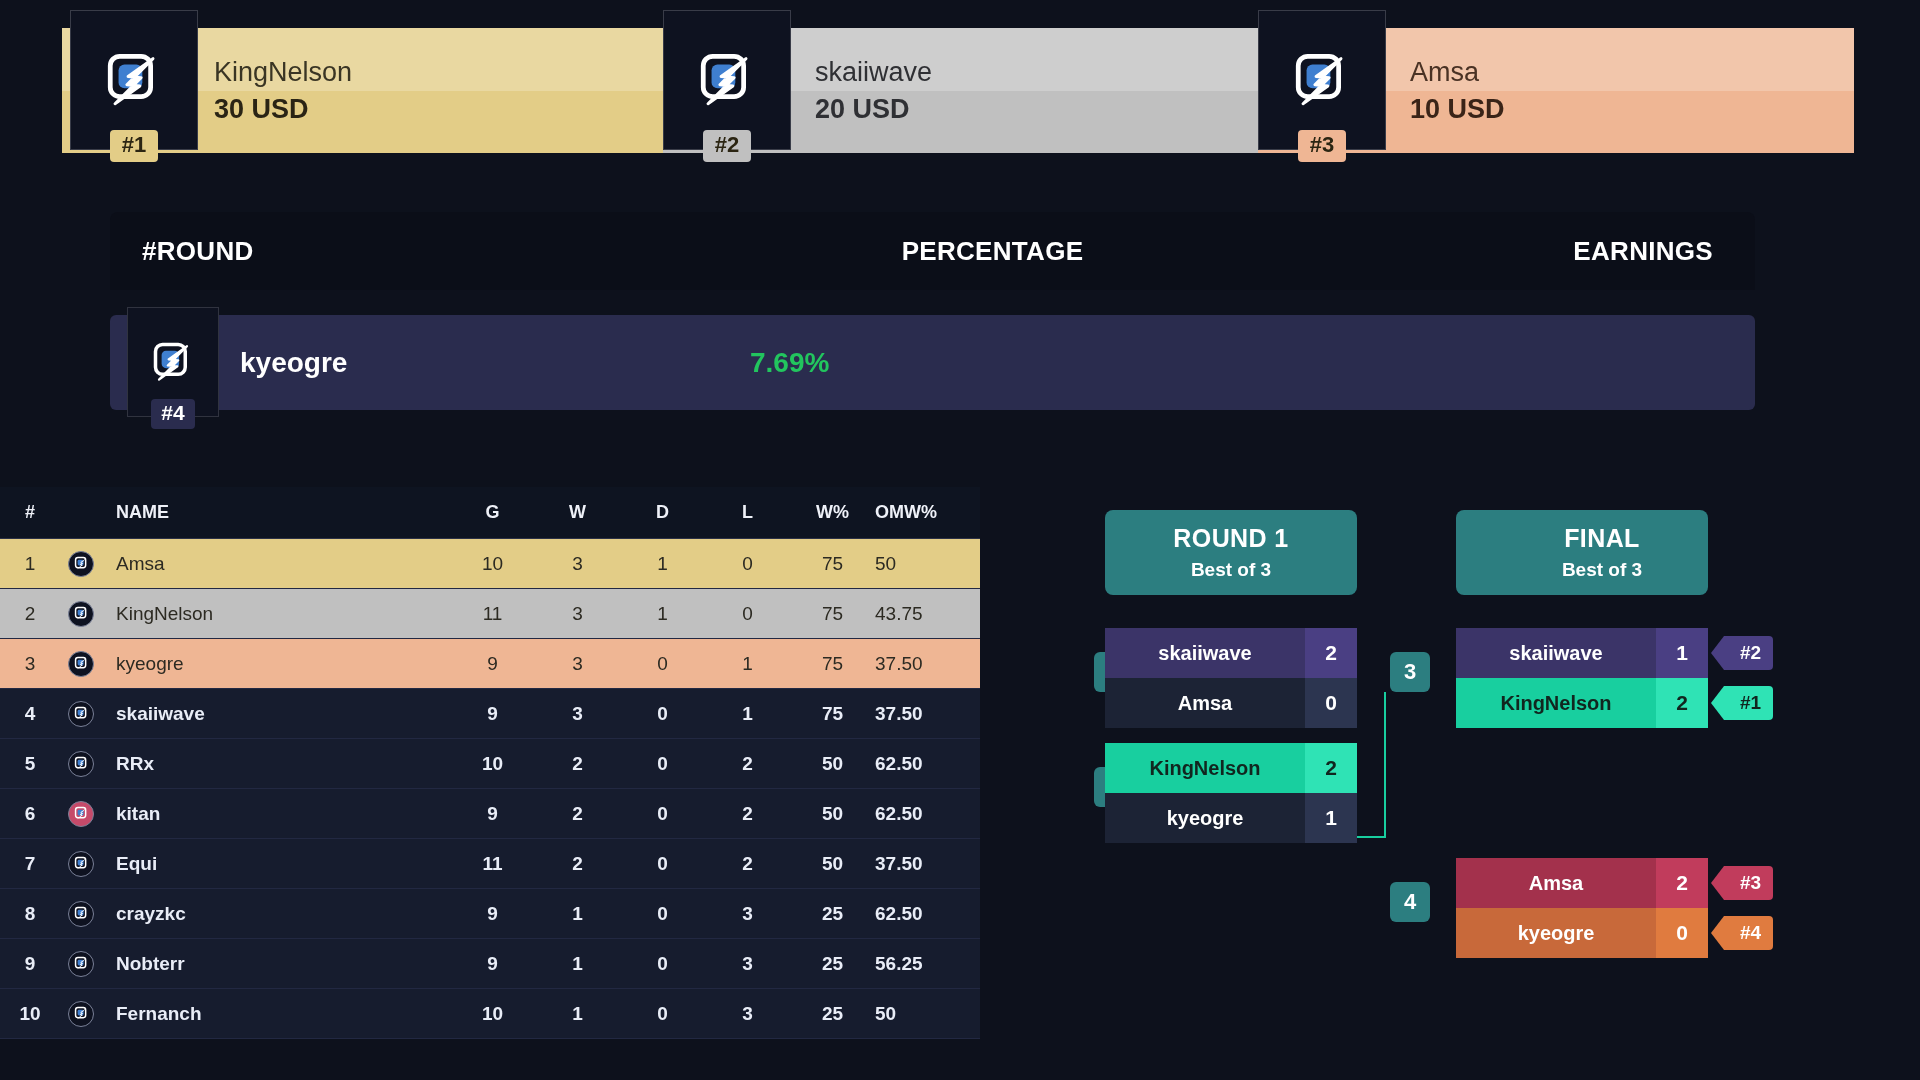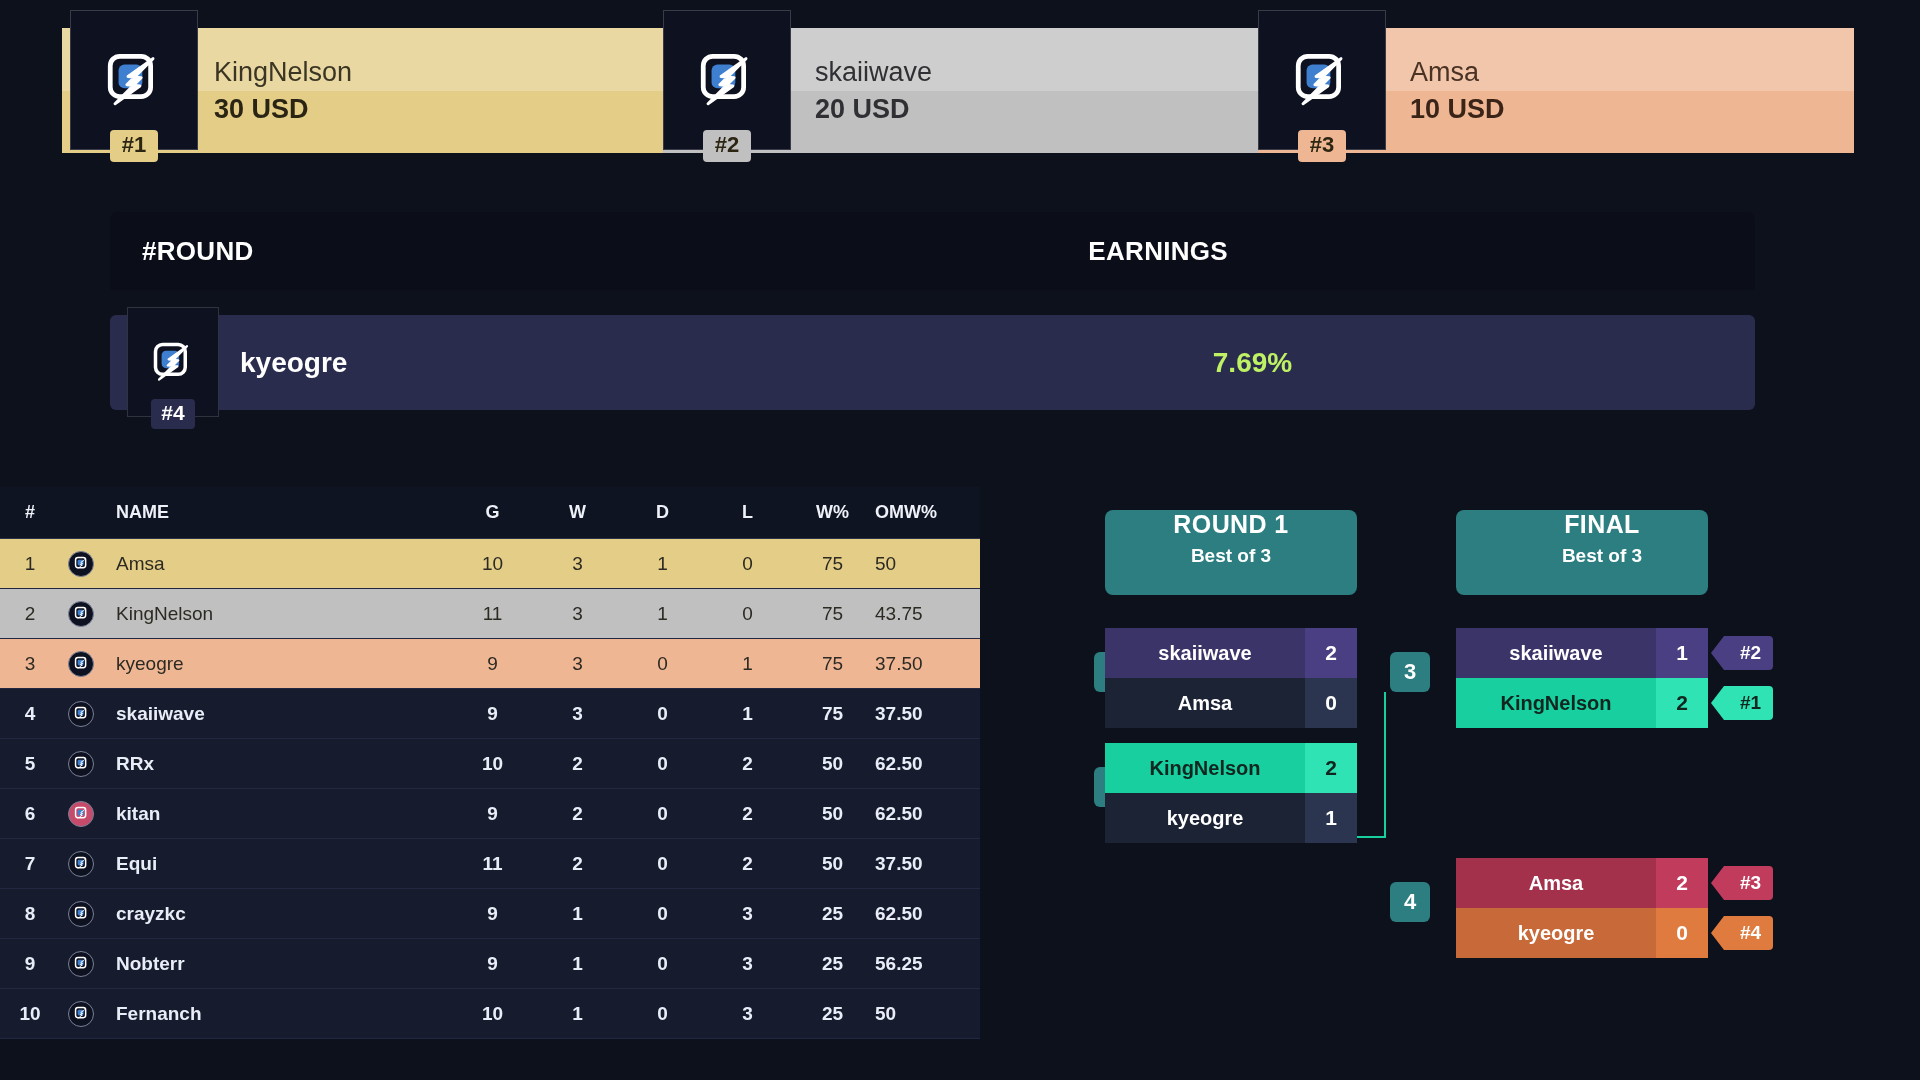--- a/index.html
+++ b/index.html
@@ -49,21 +49,21 @@
   .earn-row { position: absolute; left: 110px; top: 315px; width: 1645px; height: 95px;
               background: #2a2c4e; border-radius: 6px; display: flex; align-items: center; }
   .er-avatar { position: absolute; left: 17px; top: -8px; width: 92px; height: 110px;
                background: #0e1220; border: 1px solid rgba(255,255,255,0.14);
                display: flex; align-items: center; justify-content: center; }
   .er-avatar .logo { width: 56px; height: 56px; }
   .er-rankbadge { position: absolute; left: 50%; transform: translateX(-50%); bottom: -13px;
                   min-width: 44px; padding: 2px 10px 4px; border-radius: 4px; background: #2a2c4e;
                   font-size: 21px; font-weight: bold; color: #ffffff; text-align: center; }
   .er-name { flex: 0 0 640px; padding-left: 130px; font-size: 28px; font-weight: bold; color: #ffffff; }
-  .er-pct { flex: 1; text-align: center; font-size: 28px; font-weight: bold; color: #bef264; }
+  .er-pct { flex: 1; font-size: 28px; font-weight: bold; color: #22c55e; }
   .er-earn { flex: 0 0 520px; text-align: right; padding-right: 42px; font-size: 28px; font-weight: bold; color: #ffffff; }
 
   
   .standings { position: absolute; left: 0px; top: 487px; width: 980px; }
   .st-head { display: flex; align-items: center; height: 52px; background: #0e1421;
              border-bottom: 1px solid #2b3146; }
   .st-head .c { font-size: 18px; font-weight: bold; color: #eef1f8; }
   .st-row { display: flex; align-items: center; height: 50px; border-bottom: 1px solid #222842; }
   .st-row .c { font-size: 19px; color: #e9edf7; }
   .st-row.dark .c { font-weight: bold; }
@@ -78,21 +78,21 @@
   .c-num  { flex: 0 0 85px; text-align: center; }
   .c-last { flex: 0 0 105px; }
   .mini-av { width: 26px; height: 26px; border-radius: 50%; background: #0e1220;
              border: 1px solid #7a8198; display: flex; align-items: center; justify-content: center; overflow: hidden; }
   .mini-av .logo { width: 19px; height: 19px; }
   .mini-av.alt { background: #c64a6a; }
 
   
   .bracket { position: absolute; left: 1100px; top: 510px; width: 820px; height: 570px; }
   .br-header { position: absolute; background: #2c7e80; border-radius: 8px; width: 252px; height: 85px;
-               display: flex; flex-direction: column; align-items: center; color: #fff; }
+               display: flex; flex-direction: column; align-items: center; justify-content: center; color: #fff; }
   .br-header .t1 { font-size: 25px; font-weight: bold; letter-spacing: 0.4px; }
   .br-header .t2 { font-size: 19px; font-weight: bold; margin-top: 6px; }
   .br-h-r1 { left: 5px; top: 0; }
   .br-h-fin { left: 356px; top: 0; padding-left: 40px; }
 
   .match { position: absolute; width: 252px; }
   .mrow { display: flex; height: 50px; align-items: stretch; }
   .mrow .pname { flex: 1; display: flex; align-items: center; justify-content: center;
                  font-size: 20px; font-weight: bold; }
   .mrow .pscore { flex: 0 0 52px; display: flex; align-items: center; justify-content: center;
@@ -184,20 +184,21 @@
       </div>
       <div class="pc-text">
         <div class="pc-name">Amsa</div>
         <div class="pc-amount">10 USD</div>
       </div>
     </div>
   </div>
 
   <div class="earn-head">
     <div class="eh-cell eh-player">#ROUND</div>
+    <div class="eh-cell eh-pct">PERCENTAGE</div>
     <div class="eh-cell eh-earn">EARNINGS</div>
   </div>
 
   <div class="earn-row">
     <div class="er-avatar">
       <svg class="logo" viewBox="0 0 64 64">
         <rect x="12" y="12" width="34" height="34" rx="8" fill="none" stroke="#ffffff" stroke-width="4"></rect>
         <rect x="19" y="19" width="20" height="20" rx="5" fill="#3f7fd0"></rect>
         <path d="M48 14 L26 36 L37 37 L16 52 L38 30 L27 29 Z" fill="#ffffff" stroke="#ffffff" stroke-width="2.5" stroke-linejoin="round"></path>
       </svg>

